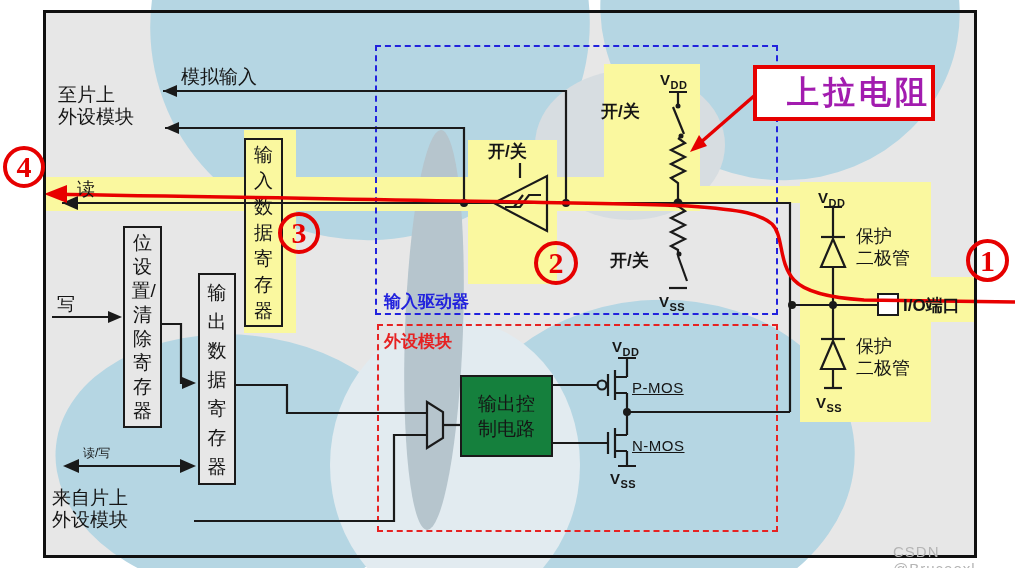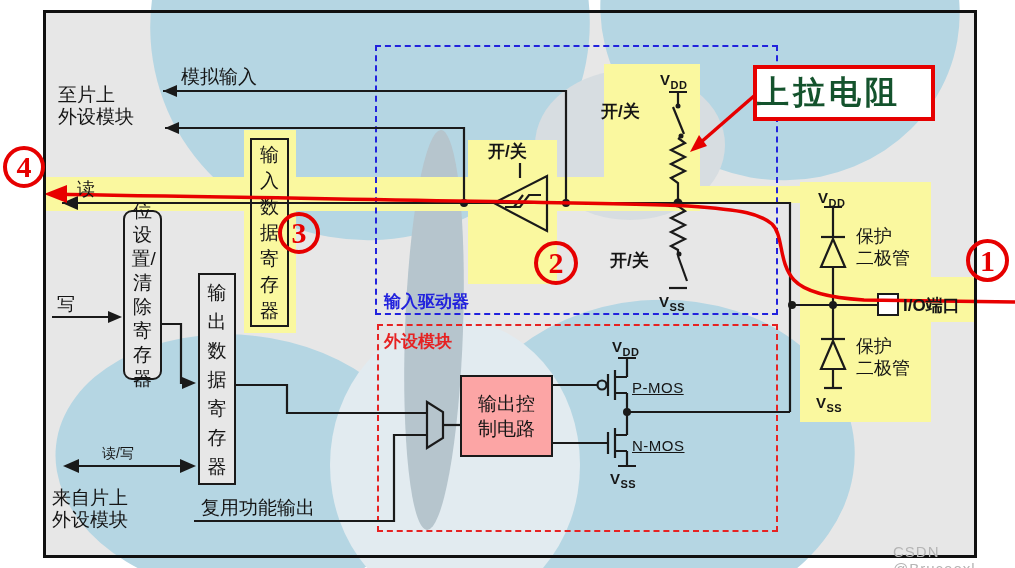--- a/index.html
+++ b/index.html
@@ -26,23 +26,23 @@
   .vlab sub{font-size:11px;font-weight:bold;}
   .moslab{font-size:15px;letter-spacing:.5px;text-decoration:underline;}
   
   #main-border{left:43px;top:10px;width:934px;height:548px;border:3px solid #101010;
                box-sizing:border-box;z-index:6;background:transparent;}
   
   .cnum{z-index:7;border:4px solid #e60000;border-radius:50%;color:#e60000;
         font-family:"Liberation Serif","DejaVu Serif",serif;font-weight:bold;
         display:flex;align-items:center;justify-content:center;box-sizing:border-box;
         font-size:30px;background:transparent;}
-  #callout{z-index:7;border:4px solid #e60000;background:#fff;color:#14532d;
+  #callout{z-index:7;border:4px solid #e60000;background:#fff;color:#a21caf;
            font-weight:bold;font-size:32px;letter-spacing:4px;
-           display:flex;align-items:center;justify-content:flex-start;box-sizing:border-box;
+           display:flex;align-items:center;justify-content:flex-end;box-sizing:border-box;
            font-family:"Liberation Serif","DejaVu Serif",serif;}
   #watermark{z-index:8;color:#b5b5b5;font-size:15px;letter-spacing:1px;}
 </style>
 </head>
 <body>
 
 <div id="stage">
 
   <div class="abs" id="inner-bg"></div>
   <div class="abs wing" style="left:150px;top:-190px;width:440px;height:430px;background:#b5d6e3;transform:rotate(-12deg);"></div>
@@ -57,30 +57,30 @@
   <div class="abs hl" style="left:700px;top:186px;width:100px;height:17px;"></div>
   <div class="abs hl" style="left:468px;top:140px;width:89px;height:144px;"></div>
   <div class="abs hl" style="left:604px;top:64px;width:96px;height:133px;"></div>
   <div class="abs hl" style="left:244px;top:130px;width:52px;height:203px;"></div>
   <div class="abs hl" style="left:800px;top:182px;width:131px;height:240px;"></div>
   <div class="abs hl" style="left:928px;top:277px;width:48px;height:45px;"></div>
 
   <div class="abs dash" style="left:375px;top:45px;width:403px;height:270px;border:2px dashed #2222dd;box-sizing:border-box;"></div>
   <div class="abs dash" style="left:377px;top:324px;width:401px;height:208px;border:2px dashed #e62222;box-sizing:border-box;"></div>
 
-  <div class="abs compbox" style="left:123px;top:210px;width:39px;height:170px;background:#e7e7e7;border-radius:9px;">
+  <div class="abs compbox" style="left:123px;top:226px;width:39px;height:202px;background:#e7e7e7;">
     <div class="vtext" style="line-height:24px;">位设置/清除寄存器</div>
   </div>
   <div class="abs compbox" style="left:198px;top:273px;width:38px;height:212px;background:#e7e7e7;">
     <div class="vtext" style="line-height:29px;">输出数据寄存器</div>
   </div>
-  <div class="abs compbox" style="left:250px;top:138px;width:39px;height:189px;background:#faf89f;">
+  <div class="abs compbox" style="left:244px;top:138px;width:39px;height:189px;background:#faf89f;">
     <div class="vtext" style="line-height:26px;">输入数据寄存器</div>
   </div>
-  <div class="abs compbox" style="left:460px;top:375px;width:93px;height:82px;background:#fca5a5;">
+  <div class="abs compbox" style="left:460px;top:375px;width:93px;height:82px;background:#15803d;">
     <div style="width:62px;word-break:break-all;font-size:19px;line-height:25px;">输出控制电路</div>
   </div>
   <div class="abs compbox" style="left:877px;top:293px;width:22px;height:23px;background:#fff;border-width:2.5px;"></div>
 
   <svg id="wires" class="abs" width="1015" height="568" viewBox="0 0 1015 568">
     <g stroke="#1a1a1a" stroke-width="2.2" fill="none">
 
       <path d="M163,91 H566 V203"></path>
 
       <path d="M165,128 H464 V203"></path>
@@ -163,24 +163,23 @@
       <line x1="754" y1="96" x2="700" y2="143" stroke="#e60000" stroke-width="3.5"></line>
       <polygon points="690,152 707,146 699,135" fill="#e60000"></polygon>
     </g>
   </svg>
 
   <div class="lbl" style="left:58px;top:84px;">至片上
 外设模块</div>
   <div class="lbl" style="left:181px;top:66px;">模拟输入</div>
   <div class="lbl" style="left:77px;top:178px;font-size:18px;">读</div>
   <div class="lbl" style="left:57px;top:293px;font-size:18px;">写</div>
-  <div class="lbl" style="left:102px;top:442px;font-size:14px;">读/写</div>
+  <div class="lbl" style="left:83px;top:442px;font-size:12px;">读/写</div>
   <div class="lbl" style="left:52px;top:487px;">来自片上
 外设模块</div>
-  <div class="lbl" style="left:201px;top:497px;">复用功能输出</div>
 
   <div class="lbl b" style="left:384px;top:291px;font-size:17px;color:#2222dd;">输入驱动器</div>
   <div class="lbl b" style="left:384px;top:331px;font-size:17px;color:#e62222;">外设模块</div>
 
   <div class="lbl b" style="left:488px;top:141px;font-size:17px;">开/关</div>
   <div class="lbl b" style="left:601px;top:101px;font-size:17px;">开/关</div>
   <div class="lbl b" style="left:610px;top:250px;font-size:17px;">开/关</div>
 
   <div class="lbl vlab" style="left:660px;top:69px;"><span>V</span><sub>DD</sub></div>
   <div class="lbl vlab" style="left:659px;top:291px;"><span>V</span><sub>SS</sub></div>

